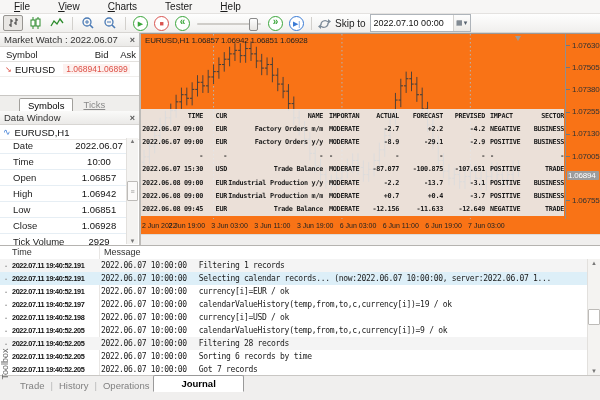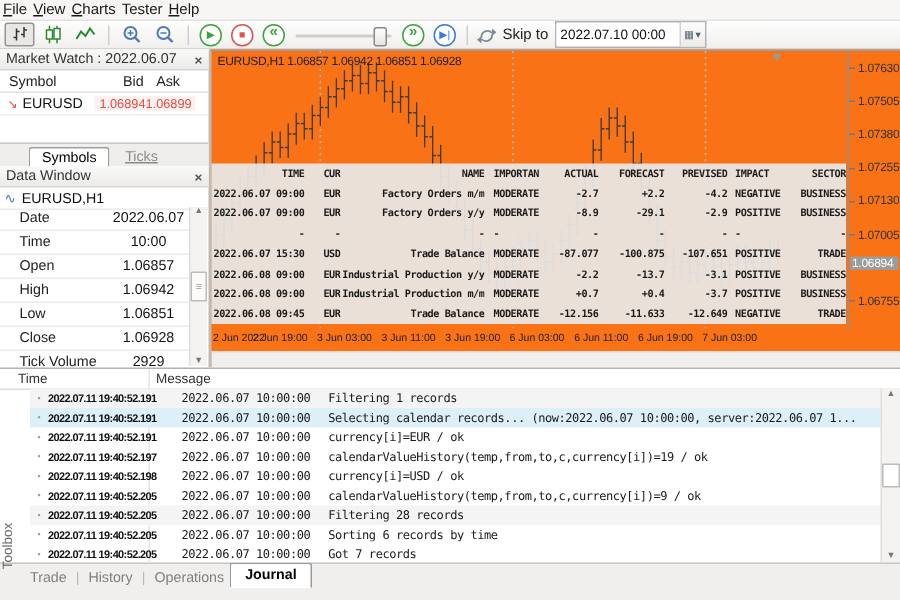--- a/index.html
+++ b/index.html
@@ -1,21 +1,21 @@
 <!DOCTYPE html>
 <html><head>
 <meta charset="utf-8">
 <style>
   html,body{margin:0;padding:0;background:#888;}
   #app{position:relative;width:600px;height:400px;background:#f0efee;overflow:hidden;
        font-family:"Liberation Sans",sans-serif;color:#222;cursor:default;}
   
   .menubar{position:absolute;left:0;top:0;width:600px;height:13px;background:#f7f6f5;
            border-bottom:1px solid #e4e2e0;display:flex;align-items:center;font-size:10px;}
-  .menu-item{display:inline-block;padding:0 2px;color:#1a1a1a;}
+  .menu-item{display:inline-block;padding:0 14px;color:#1a1a1a;}
   .accel::first-letter{text-decoration:underline;}
   
   .toolbar{position:absolute;left:0;top:14px;width:600px;height:19px;
            background:linear-gradient(#fefefe,#f0efed);border-bottom:1px solid #d7d5d2;
            display:flex;align-items:center;padding-left:2px;box-sizing:border-box;}
   .tb-btn{width:20px;height:16px;display:flex;align-items:center;justify-content:center;
           background:transparent;border:1px solid transparent;padding:0;margin:0 1px;}
   .tb-btn.pressed{border:1px solid #979591;background:#e9e7e4;border-radius:2px;}
   .sep{width:1px;height:13px;background:#d2d0cc;margin:0 4px;}
   .cbtn{width:15px;height:15px;border-radius:50%;background:#fff;display:flex;align-items:center;
@@ -35,21 +35,21 @@
   .dd-btn{width:16px;height:16px;border-left:1px solid #d5d3d0;display:flex;align-items:center;
           justify-content:center;background:linear-gradient(#fdfdfd,#ecebe8);font-size:7px;color:#55616e;gap:1px;}
   
   .panel{position:absolute;left:0;width:140px;background:#fff;border-right:1px solid #bdbbb8;box-sizing:border-box;}
   .phead{height:13px;background:linear-gradient(#fafaf9,#ebeae8);border-bottom:1px solid #d8d6d3;
          font-size:9.5px;color:#333;display:flex;align-items:center;padding:0 4px;justify-content:space-between;}
   .pclose{color:#555;font-size:9px;font-weight:bold;}
   .mw{top:33px;height:78px;}
   .mw-cols{height:14px;display:flex;align-items:center;font-size:9.5px;color:#222;border-bottom:1px solid #e3e1de;}
   .mw-cols .c-sym{width:70px;padding-left:6px;} .mw-cols .c-bid{width:34px;text-align:right;}
-  .mw-cols .c-ask{width:28px;text-align:right;padding-right:19px;}
+  .mw-cols .c-ask{width:28px;text-align:right;padding-right:3px;}
   .mw-row{height:14px;display:flex;align-items:center;font-size:9.5px;border-bottom:1px solid #f0eeec;}
   .mw-row .arr{width:10px;padding-left:5px;color:#dd4f45;font-size:8px;}
   .mw-row .sym{width:48px;color:#111;}
   .mw-row .bid,.mw-row .ask{width:34px;text-align:right;color:#dd4f45;font-size:8.5px;background:#fdf1ef;}
   .mw-row .ask{width:30px;padding-right:3px;}
   .ptabs{position:absolute;left:0;right:0;bottom:0;height:15px;background:#efeeec;border-top:1px solid #c9c7c4;
          display:flex;align-items:flex-end;font-size:9.5px;padding-left:19px;}
   .ptab-active{background:#fff;border:1px solid #a19f9b;border-bottom:0;padding:1px 8px;color:#000;
                border-radius:2px 2px 0 0;position:relative;top:1px;}
   .ptab{color:#8a8a8a;padding:1px 10px;text-decoration:underline;}
@@ -88,39 +88,39 @@
   .taxis{position:absolute;left:0;top:186px;width:459px;height:13px;font-size:7px;color:#222;}
   .tlabel{position:absolute;top:2px;white-space:nowrap;transform:translateX(-50%);}
   .tlabel.first{transform:none;}
   .chart-bottom-strip{position:absolute;left:0;top:200px;width:459px;height:11px;background:#f0efee;border-top:1px solid #dddbd8;}
   
   .journal{position:absolute;left:0;top:245px;width:600px;height:130px;background:#fff;
            border-top:1px solid #b5b3b0;box-sizing:border-box;}
   .jhead{height:13px;border-bottom:1px solid #dddbd8;position:relative;font-size:9px;color:#333;}
   .jhead .h-time{position:absolute;left:12px;top:1px;} .jhead .h-msg{position:absolute;left:104px;top:1px;}
   .jcol-div{position:absolute;left:99px;top:0;bottom:0;width:1px;background:#e8e6e4;}
-  .jrows{position:absolute;left:0;top:13px;right:12px;bottom:0;overflow:hidden;margin-left:20px;}
+  .jrows{position:absolute;left:0;top:13px;right:12px;bottom:0;overflow:hidden;}
   .jrow{height:13px;display:flex;align-items:center;white-space:nowrap;}
   .jrow.grey{background:#f4f4f4;} .jrow.sel{background:#ddeff8;}
   .jbullet{width:12px;text-align:center;color:#9a9a9a;font-size:6px;}
   .jtime{width:85px;font-size:7.3px;font-weight:bold;color:#111;letter-spacing:-0.4px;}
   .jmsg{flex:1;font-family:"DejaVu Sans Mono",monospace;font-size:8px;letter-spacing:-0.3px;
         color:#1a1a1a;overflow:hidden;padding-left:4px;}
   .jmsg .ts{margin-right:12px;}
   .jscroll{position:absolute;right:0;top:13px;bottom:0;width:12px;background:#f4f3f1;border-left:1px solid #e2e0dd;
            display:flex;flex-direction:column;align-items:center;justify-content:space-between;font-size:6px;color:#777;padding:1px 0;}
   .jthumb{width:10px;height:14px;border:1px solid #bdbbb8;background:#fff;border-radius:1px;}
   
   .tabbar{position:absolute;left:0;top:375px;width:600px;height:25px;background:#f0efee;
           border-top:1px solid #c9c7c4;display:flex;align-items:flex-start;padding:2px 0 0 16px;
           box-sizing:border-box;font-size:9.5px;}
   .tab{color:#808080;padding:2px 4px;}
   .tab-sep{color:#b8b8b8;margin:2px 2px 0 2px;}
   .tab-active{background:#fff;border:1px solid #9a9a9a;border-bottom:1px solid #fff;color:#000;
-              font-weight:bold;padding:2px 9px;margin-top:-3px;border-radius:2px 2px 0 0;}
+              font-weight:bold;padding:2px 27px;margin-top:-3px;border-radius:2px 2px 0 0;}
   .toolbox-label{position:absolute;left:-29px;top:358px;width:70px;height:12px;transform:rotate(-90deg);
                  font-size:9px;color:#666;text-align:center;}
 </style>
 </head>
 <body>
 
 <div id="app">
 
   <div class="menubar" id="menubar">
       <span class="menu-item accel">File</span>

